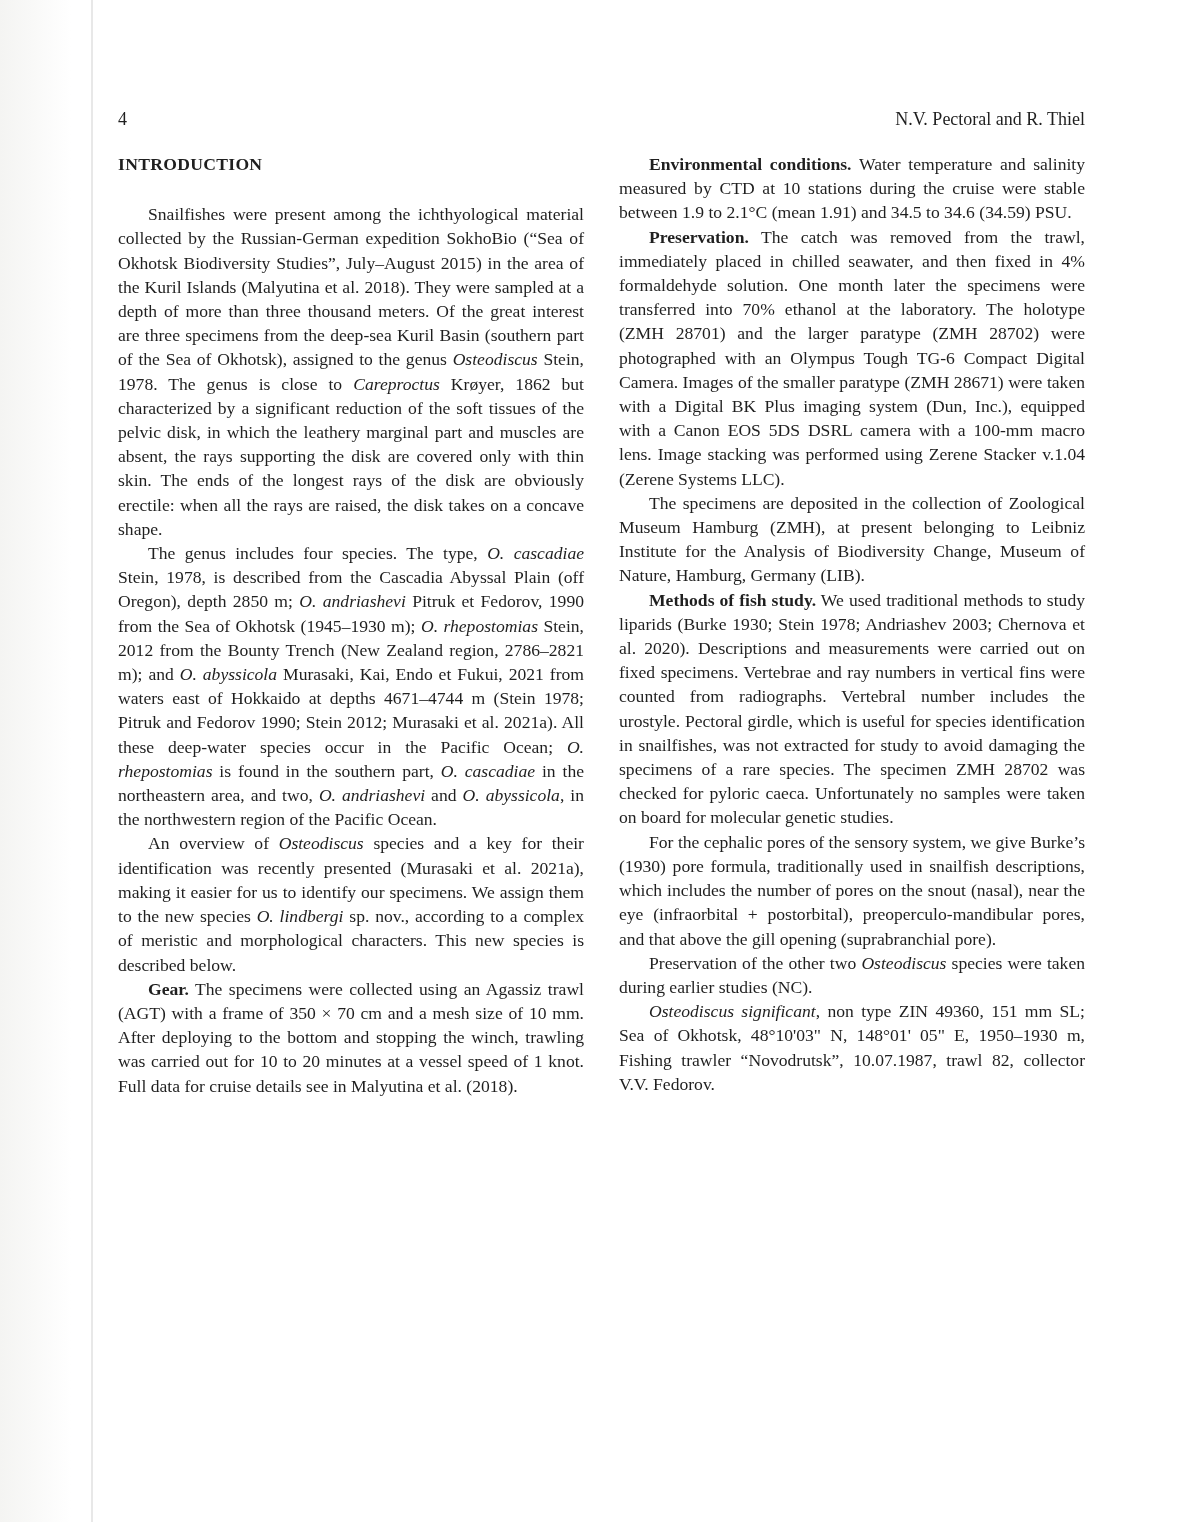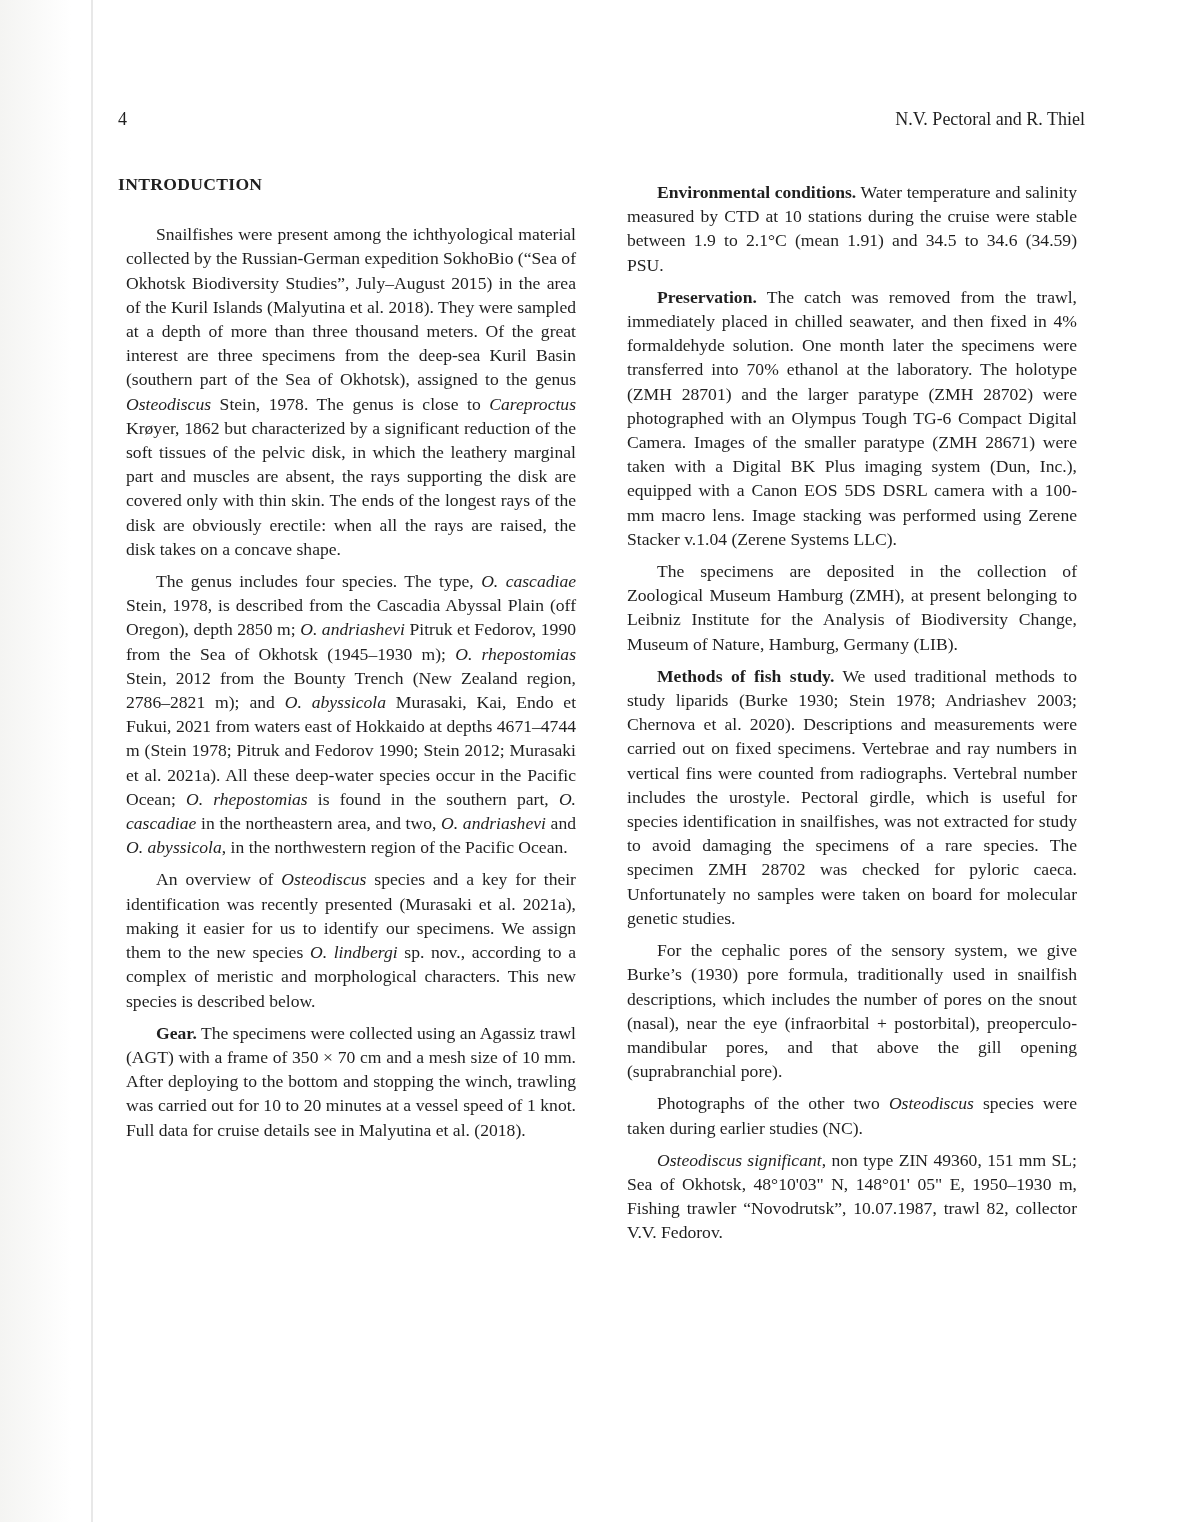--- a/index.html
+++ b/index.html
@@ -22,32 +22,32 @@
   .scan-line {
     position: absolute; left: 91px; top: 0; bottom: 0; width: 2px;
     background: rgba(110,110,110,0.16);
   }
   .running-header {
     position: absolute; top: 108px; left: 118px; width: 967px;
     display: flex; justify-content: space-between; align-items: baseline;
     font-size: 18px; line-height: 22px;
   }
   .columns {
-    position: absolute; top: 172px; left: 118px; width: 967px;
+    position: absolute; top: 152px; left: 118px; width: 967px;
     display: flex; gap: 35px;
   }
   .col {
     width: 466px;
     font-size: 17.6px;
     line-height: 24.2px;
     text-align: justify;
     hyphens: auto;
     -webkit-hyphens: auto;
   }
-  .col p { margin: 8px; text-indent: 30px; }
+  .col p { margin: 0; text-indent: 30px; }
   .col h2 {
     font-size: 17.6px; line-height: 24.2px;
     font-weight: bold; letter-spacing: 0.3px;
     margin: 30px 0 26px 0;
     text-indent: 0; text-align: left;
   }
   .col h2:first-child { margin-top: 0; }
   .italic { font-style: italic; }
   .bold { font-weight: bold; }
 </style>
@@ -70,17 +70,17 @@
         <p><span>The genus includes four species. The type, </span><span class="italic">O. cascadiae</span><span> Stein, 1978, is described from the Cascadia Abyssal Plain (off Oregon), depth 2850 m; </span><span class="italic">O. andriashevi</span><span> Pitruk et Fedorov, 1990 from the Sea of Okhotsk (1945–1930 m); </span><span class="italic">O. rhepostomias</span><span> Stein, 2012 from the Bounty Trench (New Zealand region, 2786–2821 m); and </span><span class="italic">O. abyssicola</span><span> Murasaki, Kai, Endo et Fukui, 2021 from waters east of Hokkaido at depths 4671–4744 m (Stein 1978; Pitruk and Fedorov 1990; Stein 2012; Murasaki et al. 2021a). All these deep-water species occur in the Pacific Ocean; </span><span class="italic">O. rhepostomias</span><span> is found in the southern part, </span><span class="italic">O. cascadiae</span><span> in the northeastern area, and two, </span><span class="italic">O. andriashevi</span><span> and </span><span class="italic">O. abyssicola</span><span>, in the northwestern region of the Pacific Ocean.</span></p>
         <p><span>An overview of </span><span class="italic">Osteodiscus</span><span> species and a key for their identification was recently presented (Murasaki et al. 2021a), making it easier for us to identify our specimens. We assign them to the new species </span><span class="italic">O. lindbergi</span><span> sp. nov., according to a complex of meristic and morphological characters. This new species is described below.</span></p>
         <p><span class="bold">Gear.</span><span> The specimens were collected using an Agassiz trawl (AGT) with a frame of 350 × 70 cm and a mesh size of 10 mm. After deploying to the bottom and stopping the winch, trawling was carried out for 10 to 20 minutes at a vessel speed of 1 knot. Full data for cruise details see in Malyutina et al. (2018).</span></p>
       </div>
     <div class="col" id="col-right">
         <p><span class="bold">Environmental conditions.</span><span> Water temperature and salinity measured by CTD at 10 stations during the cruise were stable between 1.9 to 2.1°C (mean 1.91) and 34.5 to 34.6 (34.59) PSU.</span></p>
         <p><span class="bold">Preservation.</span><span> The catch was removed from the trawl, immediately placed in chilled seawater, and then fixed in 4% formaldehyde solution. One month later the specimens were transferred into 70% ethanol at the laboratory. The holotype (ZMH 28701) and the larger paratype (ZMH 28702) were photographed with an Olympus Tough TG-6 Compact Digital Camera. Images of the smaller paratype (ZMH 28671) were taken with a Digital BK Plus imaging system (Dun, Inc.), equipped with a Canon EOS 5DS DSRL camera with a 100-mm macro lens. Image stacking was performed using Zerene Stacker v.1.04 (Zerene Systems LLC).</span></p>
         <p><span>The specimens are deposited in the collection of Zoological Museum Hamburg (ZMH), at present belonging to Leibniz Institute for the Analysis of Biodiversity Change, Museum of Nature, Hamburg, Germany (LIB).</span></p>
         <p><span class="bold">Methods of fish study.</span><span> We used traditional methods to study liparids (Burke 1930; Stein 1978; Andriashev 2003; Chernova et al. 2020). Descriptions and measurements were carried out on fixed specimens. Vertebrae and ray numbers in vertical fins were counted from radiographs. Vertebral number includes the urostyle. Pectoral girdle, which is useful for species identification in snailfishes, was not extracted for study to avoid damaging the specimens of a rare species. The specimen ZMH 28702 was checked for pyloric caeca. Unfortunately no samples were taken on board for molecular genetic studies.</span></p>
         <p><span>For the cephalic pores of the sensory system, we give Burke’s (1930) pore formula, traditionally used in snailfish descriptions, which includes the number of pores on the snout (nasal), near the eye (infraorbital + postorbital), preoperculo-mandibular pores, and that above the gill opening (suprabranchial pore).</span></p>
-        <p><span>Photographs of the other two </span><span class="italic">Osteodiscus</span><span> species were taken during earlier studies (NC).</span></p>
+        <p><span>Preservation of the other two </span><span class="italic">Osteodiscus</span><span> species were taken during earlier studies (NC).</span></p>
         <p><span class="italic">Osteodiscus significant</span><span>, non type ZIN 49360, 151 mm SL; Sea of Okhotsk, 48°10'03" N, 148°01' 05" E, 1950–1930 m, Fishing trawler “Novodrutsk”, 10.07.1987, trawl 82, collector V.V. Fedorov.</span></p>
       </div>
   </div>
 </div>
 
 </body></html>

